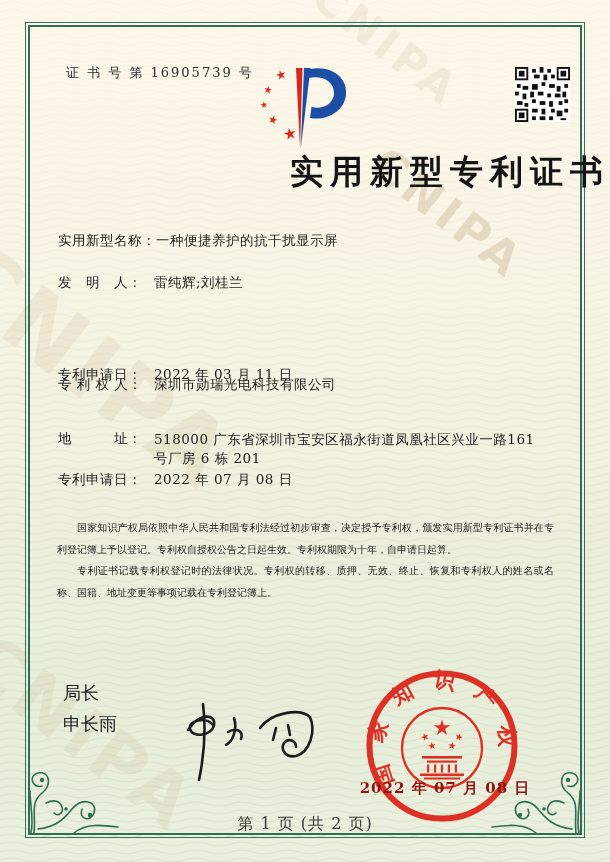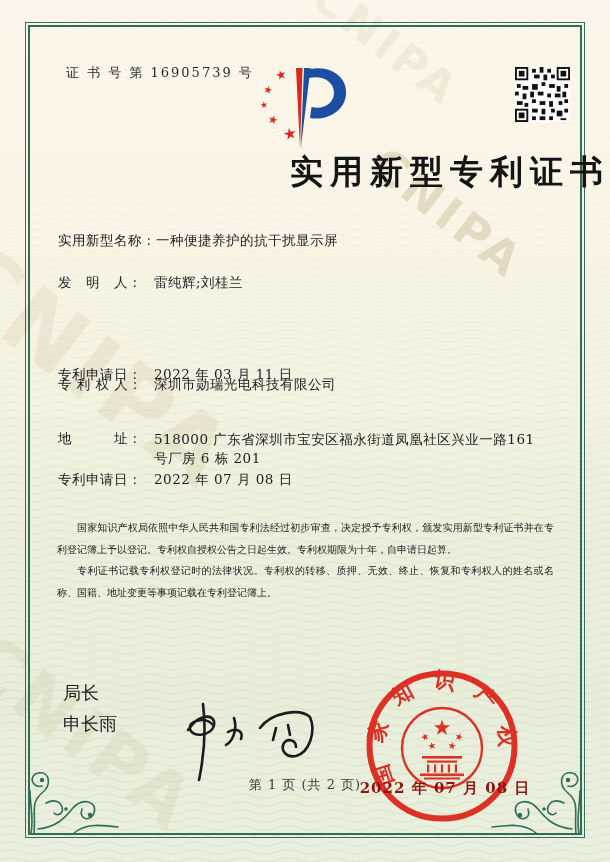--- a/index.html
+++ b/index.html
@@ -45,21 +45,21 @@
   
   .body-text{position:absolute;left:57px;top:505px;width:497px;font-size:10px;line-height:21.5px;
              text-align:justify;color:#1d1d1d;margin-top:12px;}
   .body-text p{text-indent:2em;}
   
   .director{position:absolute;left:63px;top:677px;font-size:18px;color:#1d1d1d;line-height:31px;}
   .signature{position:absolute;left:168px;top:698px;width:160px;height:88px;}
   .seal{position:absolute;left:364px;top:668px;width:156px;height:156px;opacity:.93;}
   .seal-date{position:absolute;left:352px;top:779px;width:186px;text-align:center;
              font-size:15px;font-weight:700;color:#8f1410;letter-spacing:1px;}
-  .page-foot{position:absolute;left:0;right:0;top:776px;text-align:center;font-size:13px;color:#3a3a3a;letter-spacing:1px;}
+  .page-foot{position:absolute;left:0;right:0;top:814px;text-align:center;font-size:16px;color:#3a3a3a;letter-spacing:1px;}
 </style>
 </head>
 <body>
 
 <div class="page">
 
   <div class="waves-wrap">
     <svg width="610" height="862" aria-hidden="true">
       <defs>
         <pattern id="gw" width="46" height="8" patternUnits="userSpaceOnUse">

